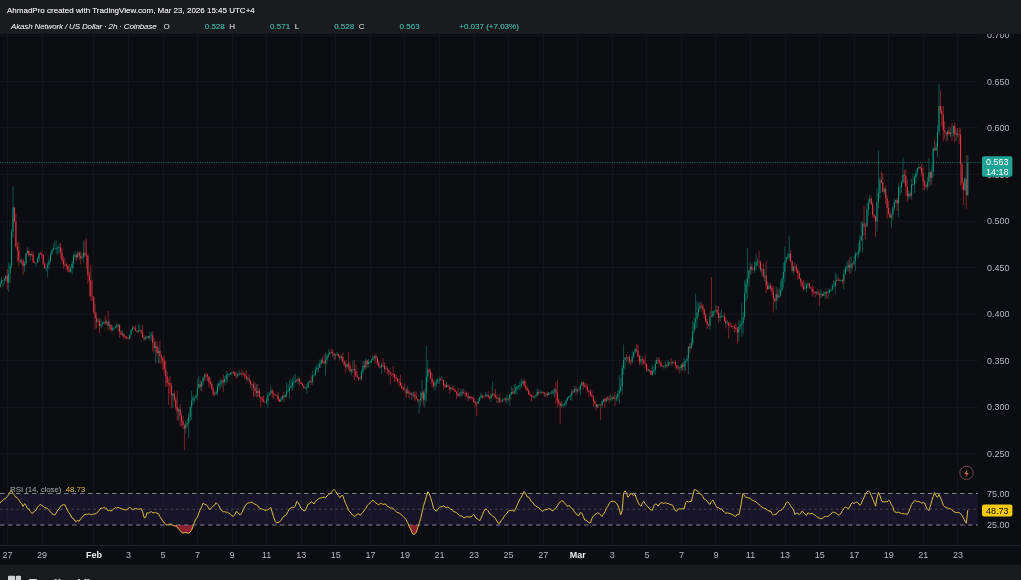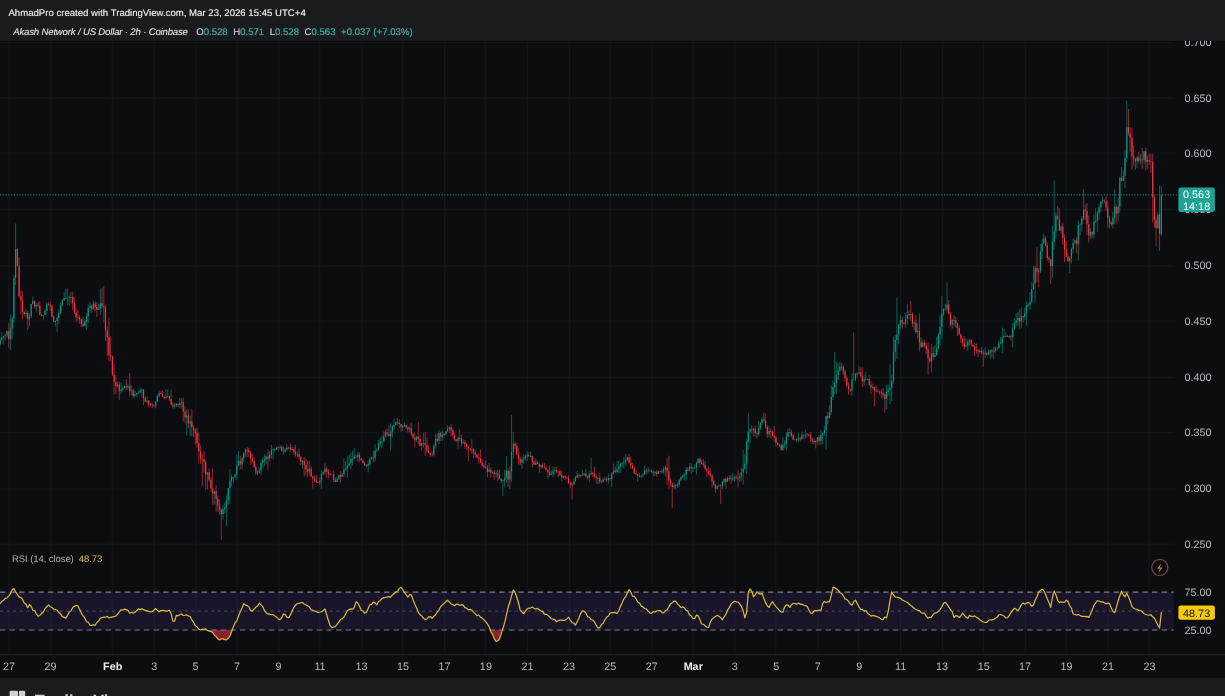--- a/index.html
+++ b/index.html
@@ -2,23 +2,23 @@
 <html><head>
 <meta charset="utf-8">
 <style>
 html,body{margin:0;padding:0;background:#0c0d10;width:1021px;height:580px;overflow:hidden;}
 body{font-family:"Liberation Sans",sans-serif;position:relative;-webkit-font-smoothing:antialiased;}
 #topbar{position:absolute;left:0;top:0;width:1021px;height:34px;background:#1a1b1e;color:#e3e3e5;font-size:8px;line-height:21px;text-shadow:0 0 0.6px rgba(227,227,229,0.75);padding-left:7px;box-sizing:border-box;}
 #legend{position:absolute;left:11px;top:21.5px;height:10px;font-size:8px;color:#dcdde0;white-space:nowrap;z-index:5;text-shadow:0 0 0.6px rgba(220,221,224,0.6);}
 #legend .ttl{letter-spacing:-0.15px;font-style:italic;}
 #legend .g1{display:inline-block;width:7px;}
 #legend .k{color:#c3c5ca;}
-#legend .v{color:#19ab9b;}
+#legend .v{color:#19ab9b;margin-left:35px;}
 #legend .g{display:inline-block;width:4.6px;}
-#rsilegend{position:absolute;left:10px;top:461px;font-size:8px;color:#a9acb3;z-index:5;letter-spacing:-0.1px;}
+#rsilegend{position:absolute;left:10px;top:485px;font-size:8px;color:#a9acb3;z-index:5;letter-spacing:-0.1px;}
 #rsilegend .y{color:#dfbb3a;}
 svg{position:absolute;left:0;top:0;}
 text.ax{fill:#b5b8bf;font-size:9px;font-family:"Liberation Sans",sans-serif;}
 text.axb{fill:#eceded;font-size:9px;font-weight:bold;font-family:"Liberation Sans",sans-serif;}
 text.tag{fill:#fff;font-size:9px;font-family:"Liberation Sans",sans-serif;}
 </style>
 </head>
 <body>
 <svg width="1021" height="580" viewBox="0 0 1021 580">
   <rect x="0" y="0" width="1021" height="580" fill="#0c0d10"></rect>

